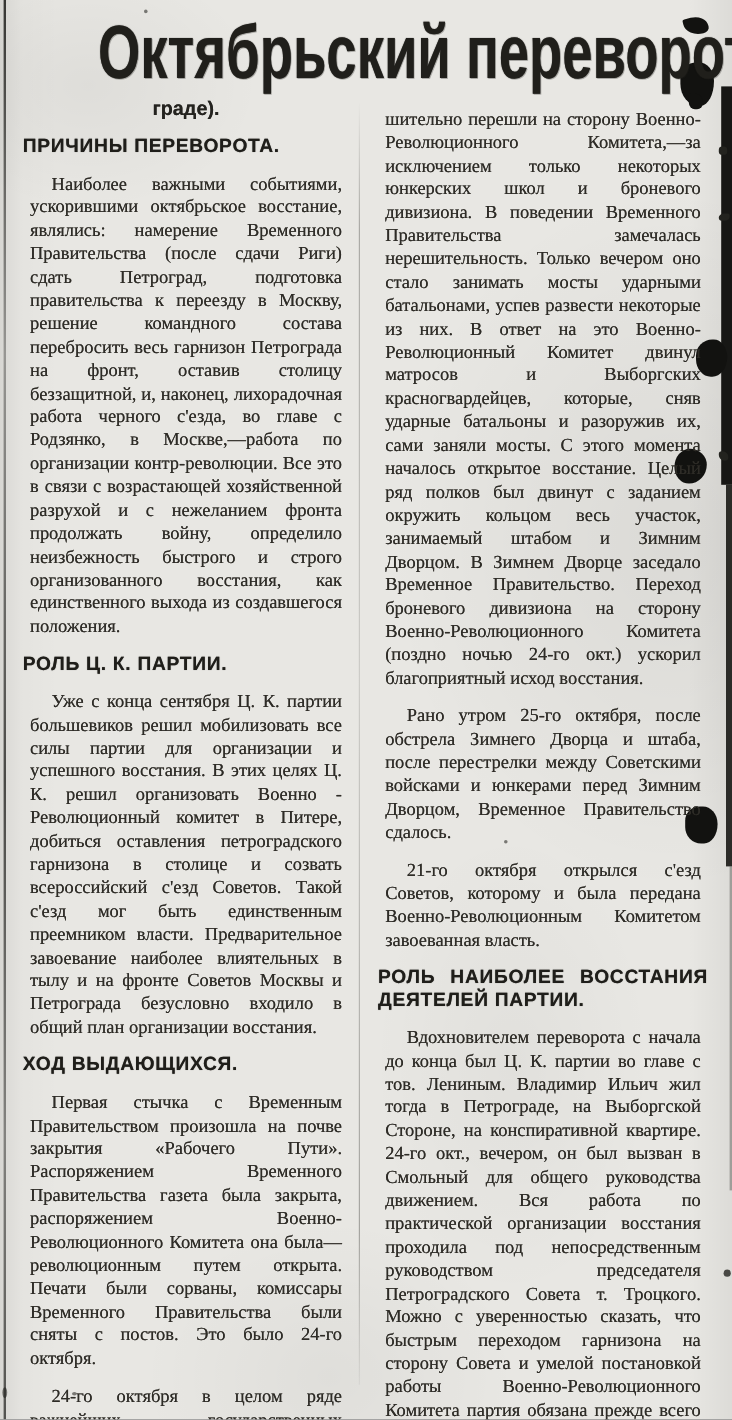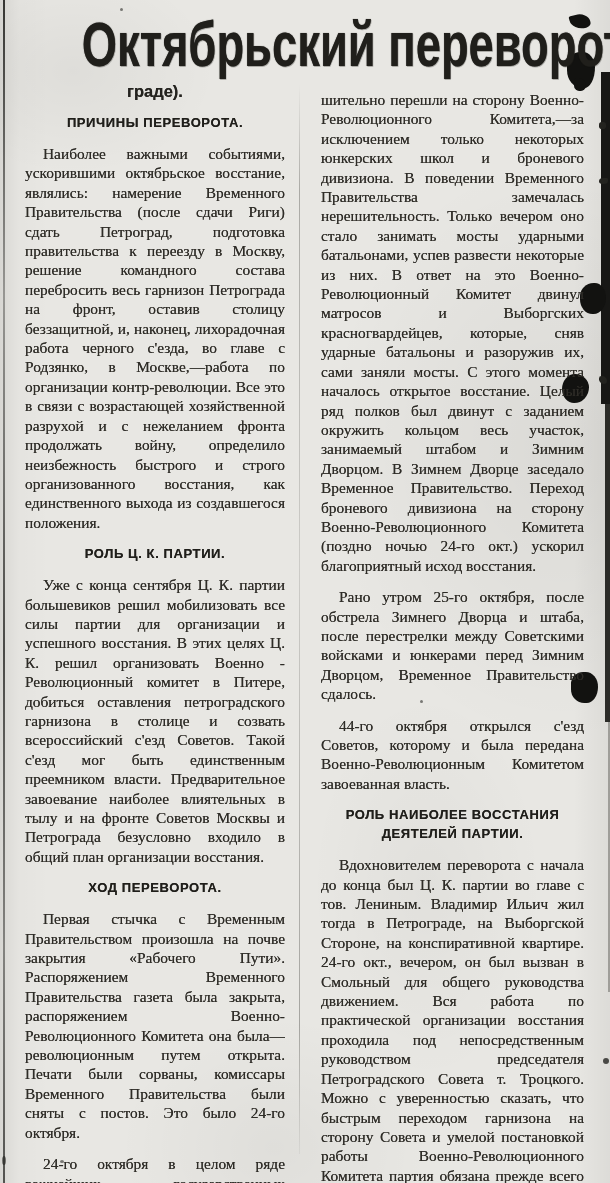--- a/index.html
+++ b/index.html
@@ -48,22 +48,22 @@
     transform:scaleX(0.72);transform-origin:47% 50%;
     text-shadow:0 0 1px rgba(32,31,27,.85), 1px 1px 0 rgba(32,31,27,.25);
   }
   
   .col{position:absolute;top:78px;text-align:justify;font-size:15.4px;line-height:19.4px;
     text-shadow:0 0 .5px rgba(46,44,39,.85);}
   .col-left{left:13px;width:284px;}
   .col-right{left:309px;width:287px;}
   .subtitle{font-family:"Liberation Sans", sans-serif;font-weight:bold;font-size:16.5px;
     line-height:22px;text-align:center;color:#24231f;margin:2px 0 6px 0;}
-  h2.heading{font-family:"Liberation Sans", sans-serif;font-weight:bold;font-size:13px;
-    line-height:19px;letter-spacing:.6px;text-align:center;color:#1f1e1a;margin:11px 6px 7px 6px;
+  h2.heading{font-family:"Liberation Sans", sans-serif;font-weight:bold;font-size:16px;
+    line-height:19px;letter-spacing:.6px;color:#1f1e1a;margin:11px 6px 7px 6px;
     text-shadow:0 0 .6px rgba(31,30,26,.8);}
   p.para{margin:12px;text-indent:18px;}
   p.para-cont{margin:12px;text-indent:0;}
 </style>
 </head>
 <body>
 
 <div class="page">
 
   <div class="left-rule"></div>
@@ -88,29 +88,29 @@
   <h1 class="title">Октябрьский переворот.</h1>
 
   <div class="col col-left">
     <div class="subtitle">
       <div>граде).</div>
     </div>
     <h2 class="heading">ПРИЧИНЫ ПЕРЕВОРОТА.</h2>
     <p class="para">Наиболее важными событиями, ускорившими октябрьское восстание, являлись: намерение Временного Правительства (после сдачи Риги) сдать Петроград, подготовка правительства к переезду в Москву, решение командного состава перебросить весь гарнизон Петрограда на фронт, оставив столицу беззащитной, и, наконец, лихорадочная работа черного с'езда, во главе с Родзянко, в Москве,—работа по организации контр-революции. Все это в связи с возрастающей хозяйственной разрухой и с нежеланием фронта продолжать войну, определило неизбежность быстрого и строго организованного восстания, как единственного выхода из создавшегося положения.</p>
     <h2 class="heading">РОЛЬ Ц. К. ПАРТИИ.</h2>
     <p class="para">Уже с конца сентября Ц. К. партии большевиков решил мобилизовать все силы партии для организации и успешного восстания. В этих целях Ц. К. решил организовать Военно - Революционный комитет в Питере, добиться оставления петроградского гарнизона в столице и созвать всероссийский с'езд Советов. Такой с'езд мог быть единственным преемником власти. Предварительное завоевание наиболее влиятельных в тылу и на фронте Советов Москвы и Петрограда безусловно входило в общий план организации восстания.</p>
-    <h2 class="heading">ХОД ПЕРЕВОРОТА.</h2>
+    <h2 class="heading">ХОД ВЫДАЮЩИХСЯ.</h2>
     <p class="para">Первая стычка с Временным Правительством произошла на почве закрытия «Рабочего Пути». Распоряжением Временного Правительства газета была закрыта, распоряжением Военно-Революционного Комитета она была—революционным путем открыта. Печати были сорваны, комиссары Временного Правительства были сняты с постов. Это было 24-го октября.</p>
     <p class="para">24-го октября в целом ряде важнейших государственных учреждений комиссары Военно-Революционного Комитета силой удалили представителей Временного Правительства, в результате чего эти учреждения оказались в руках Военно-Революционного Комитета, и весь аппарат Временного Правительства был дезорганизован. За этот день (24-го октября) весь гарнизон, все полки ре-</p>
   </div>
 
   <div class="col col-right">
     <p class="para-cont">шительно перешли на сторону Военно-Революционного Комитета,—за исключением только некоторых юнкерских школ и броневого дивизиона. В поведении Временного Правительства замечалась нерешительность. Только вечером оно стало занимать мосты ударными батальонами, успев развести некоторые из них. В ответ на это Военно-Революционный Комитет двинул матросов и Выборгских красногвардейцев, которые, сняв ударные батальоны и разоружив их, сами заняли мосты. С этого момента началось открытое восстание. Целый ряд полков был двинут с заданием окружить кольцом весь участок, занимаемый штабом и Зимним Дворцом. В Зимнем Дворце заседало Временное Правительство. Переход броневого дивизиона на сторону Военно-Революционного Комитета (поздно ночью 24-го окт.) ускорил благоприятный исход восстания.</p>
     <p class="para">Рано утром 25-го октября, после обстрела Зимнего Дворца и штаба, после перестрелки между Советскими войсками и юнкерами перед Зимним Дворцом, Временное Правительство сдалось.</p>
-    <p class="para">44-го октября открылся с'езд Советов, которому и была передана Военно-Революционным Комитетом завоеванная власть.</p>
+    <p class="para">21-го октября открылся с'езд Советов, которому и была передана Военно-Революционным Комитетом завоеванная власть.</p>
     <h2 class="heading">РОЛЬ НАИБОЛЕЕ ВОССТАНИЯ ДЕЯТЕЛЕЙ ПАРТИИ.</h2>
     <p class="para">Вдохновителем переворота с начала до конца был Ц. К. партии во главе с тов. Лениным. Владимир Ильич жил тогда в Петрограде, на Выборгской Стороне, на конспиративной квартире. 24-го окт., вечером, он был вызван в Смольный для общего руководства движением. Вся работа по практической организации восстания проходила под непосредственным руководством председателя Петроградского Совета т. Троцкого. Можно с уверенностью сказать, что быстрым переходом гарнизона на сторону Совета и умелой постановкой работы Военно-Революционного Комитета партия обязана прежде всего и главным образом тов. Троцкому. Товарищи Антонов и Подвойский были главными помощниками товарища Троцкого.</p>
     <h2 class="heading">РОЛЬ НЕКОТОРЫХ ВОЙСКОВЫХ ЧАСТЕЙ.</h2>
     <p class="para">Выдающуюся роль в октябрьском восстании сыграли балтийские матросы и красногвардейцы с Выборгской стороны. При необычайной смелости этих людей роль петроградского гарнизона свелась главным образом к моральной и отчасти военной поддержке передовых бойцов.</p>
 
   </div>
 
 </div>
 
 </body></html>

